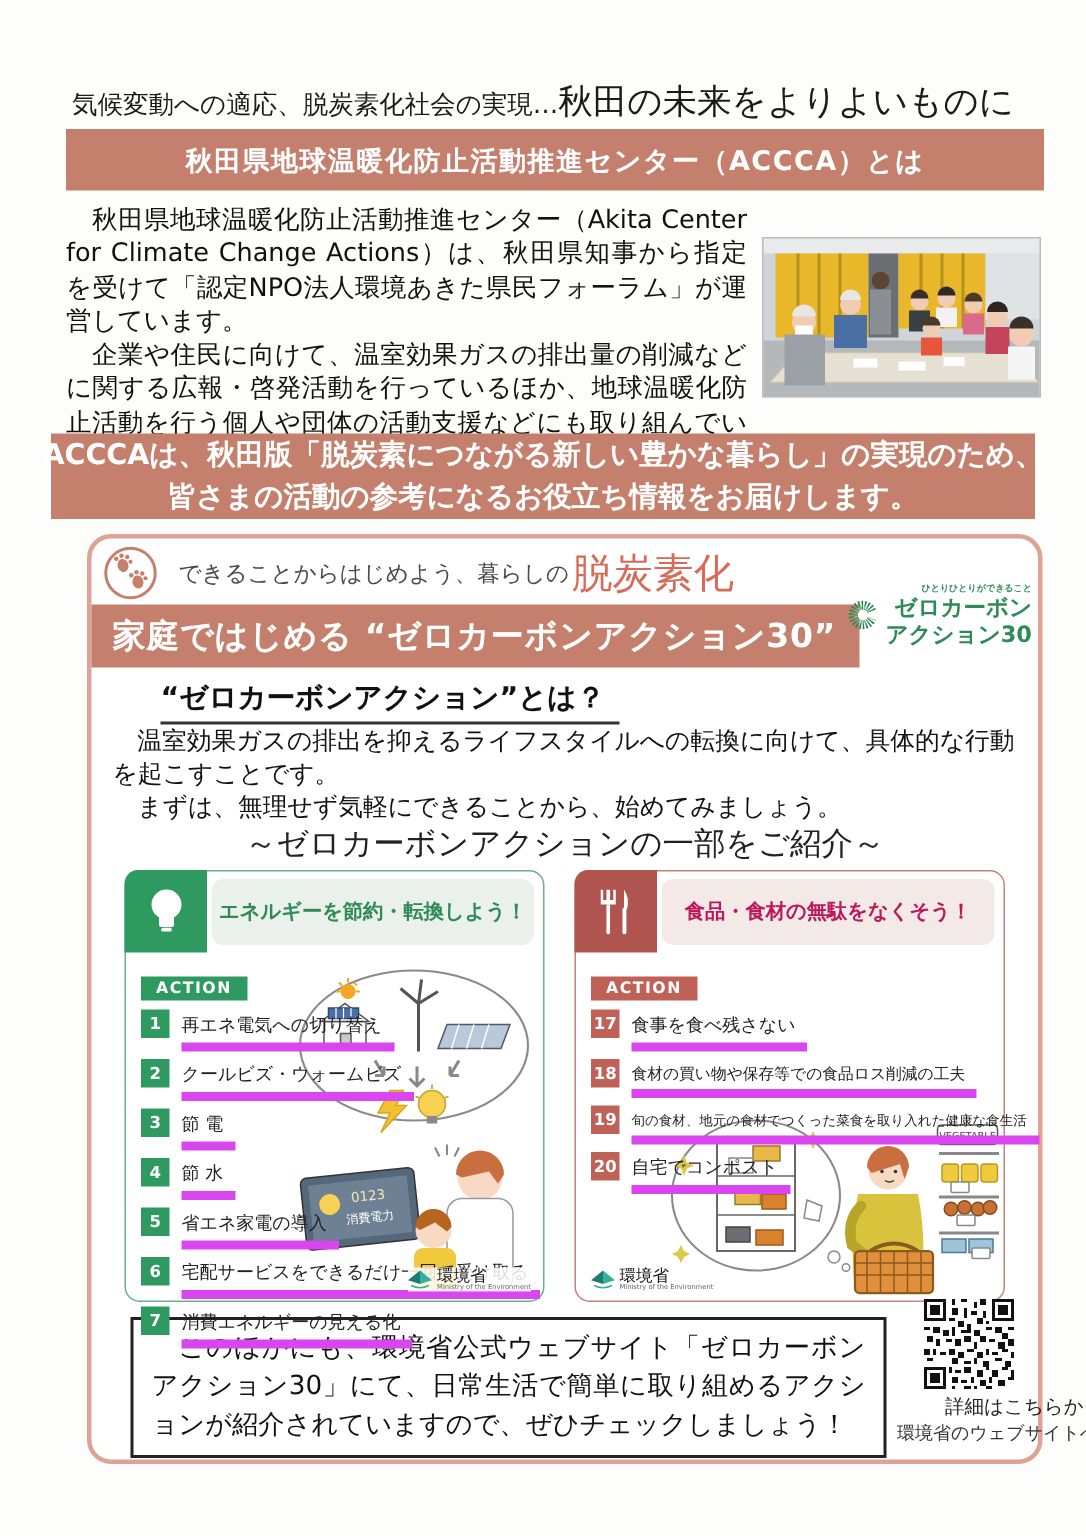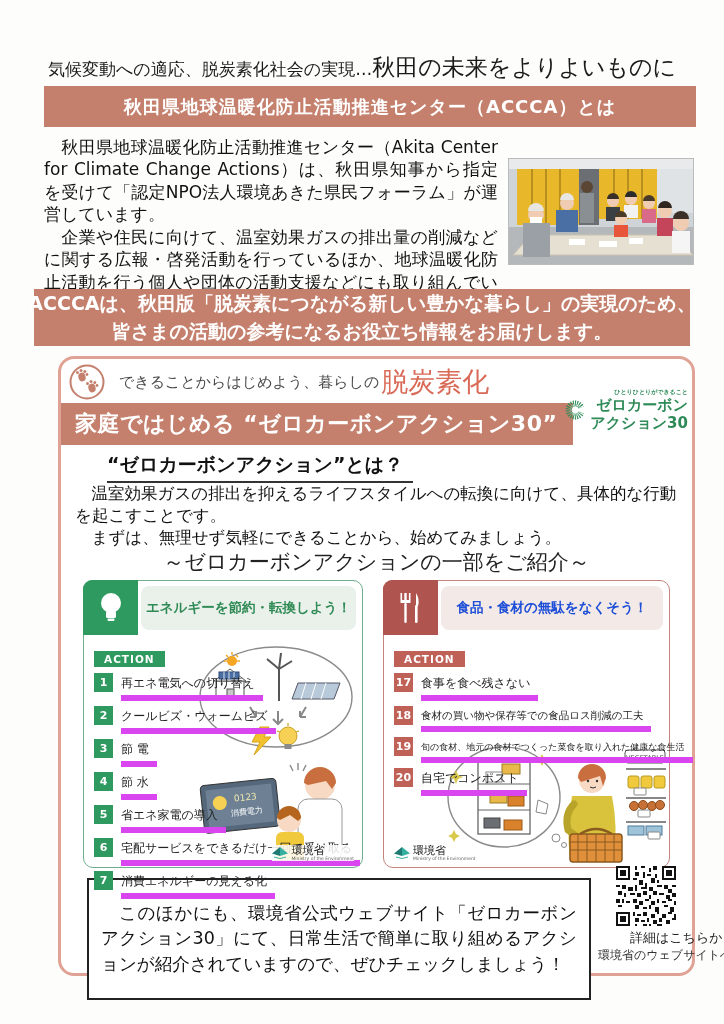--- a/index.html
+++ b/index.html
@@ -54,21 +54,21 @@
   .card-red  { left:322px; width:287px; border:1.5px solid #c4847d; }
 
   .head-sq { position:absolute; left:-1px; top:-1px; width:55px; height:55px; border-radius:9px 0 0 0;
     display:flex; align-items:center; justify-content:center; }
   .card-green .head-sq { background:#2f9a60; }
   .card-red  .head-sq { background:#b05450; }
 
   .title-box { position:absolute; left:57px; top:5px; right:6px; height:44px; border-radius:8px;
     display:flex; align-items:center; justify-content:center; font-weight:bold; font-size:13.5px; white-space:nowrap; }
   .card-green .title-box { background:#eaf0ea; color:#2f8a55; }
-  .card-red  .title-box { background:#f3e9e6; color:#1d4ed8; }
+  .card-red  .title-box { background:#f3e9e6; color:#be185d; }
 
   .action-badge { position:absolute; left:10px; top:70px; color:#fff; font-weight:bold; font-size:10.5px;
     padding:2px 10px; letter-spacing:1px; }
   .card-green .action-badge { background:#2f9a60; }
   .card-red  .action-badge { background:#c06158; }
 
   .items { position:absolute; left:10px; top:92px; z-index:3; }
   .card-green .items { width:238px; }
   .card-red  .items { width:266px; }
   .item { display:flex; align-items:flex-start; margin-bottom:5px; }
@@ -85,21 +85,21 @@
 
   .ministry { position:absolute; bottom:6px; display:flex; align-items:center; z-index:4; background:rgba(255,255,255,.85); }
   .card-green .ministry { right:8px; }
   .card-red  .ministry { left:10px; }
   .ministry .mtxt { margin-left:3px; }
   .ministry .mjp { font-size:11px; font-weight:normal; color:#111; line-height:1; white-space:nowrap; }
   .ministry .men { font-size:4.5px; color:#666; white-space:nowrap; }
 
   
   .footer-box { position:absolute; left:26px; top:519px; width:504px; border:2px solid #222;
-    background:#fff; padding:21px 12px; font-size:17.5px; line-height:1.45; color:#111; text-align:justify; }
+    background:#fff; padding:7px 12px; font-size:17.5px; line-height:1.45; color:#111; text-align:justify; }
   .qr-block { position:absolute; left:537px; top:507px; width:96px; text-align:center; }
   .qr-block svg { display:block; margin:0 auto; }
   .qr-c1 { font-size:13px; font-weight:normal; color:#222; margin-top:3px; white-space:nowrap;padding-left:32px; }
   .qr-c2 { font-size:12px; color:#333; white-space:nowrap; }
 </style>
 </head>
 <body>
 
 <div class="tagline">
   <span class="sm">気候変動への適応、脱炭素化社会の実現…</span><span class="lg">秋田の未来をよりよいものに</span>

